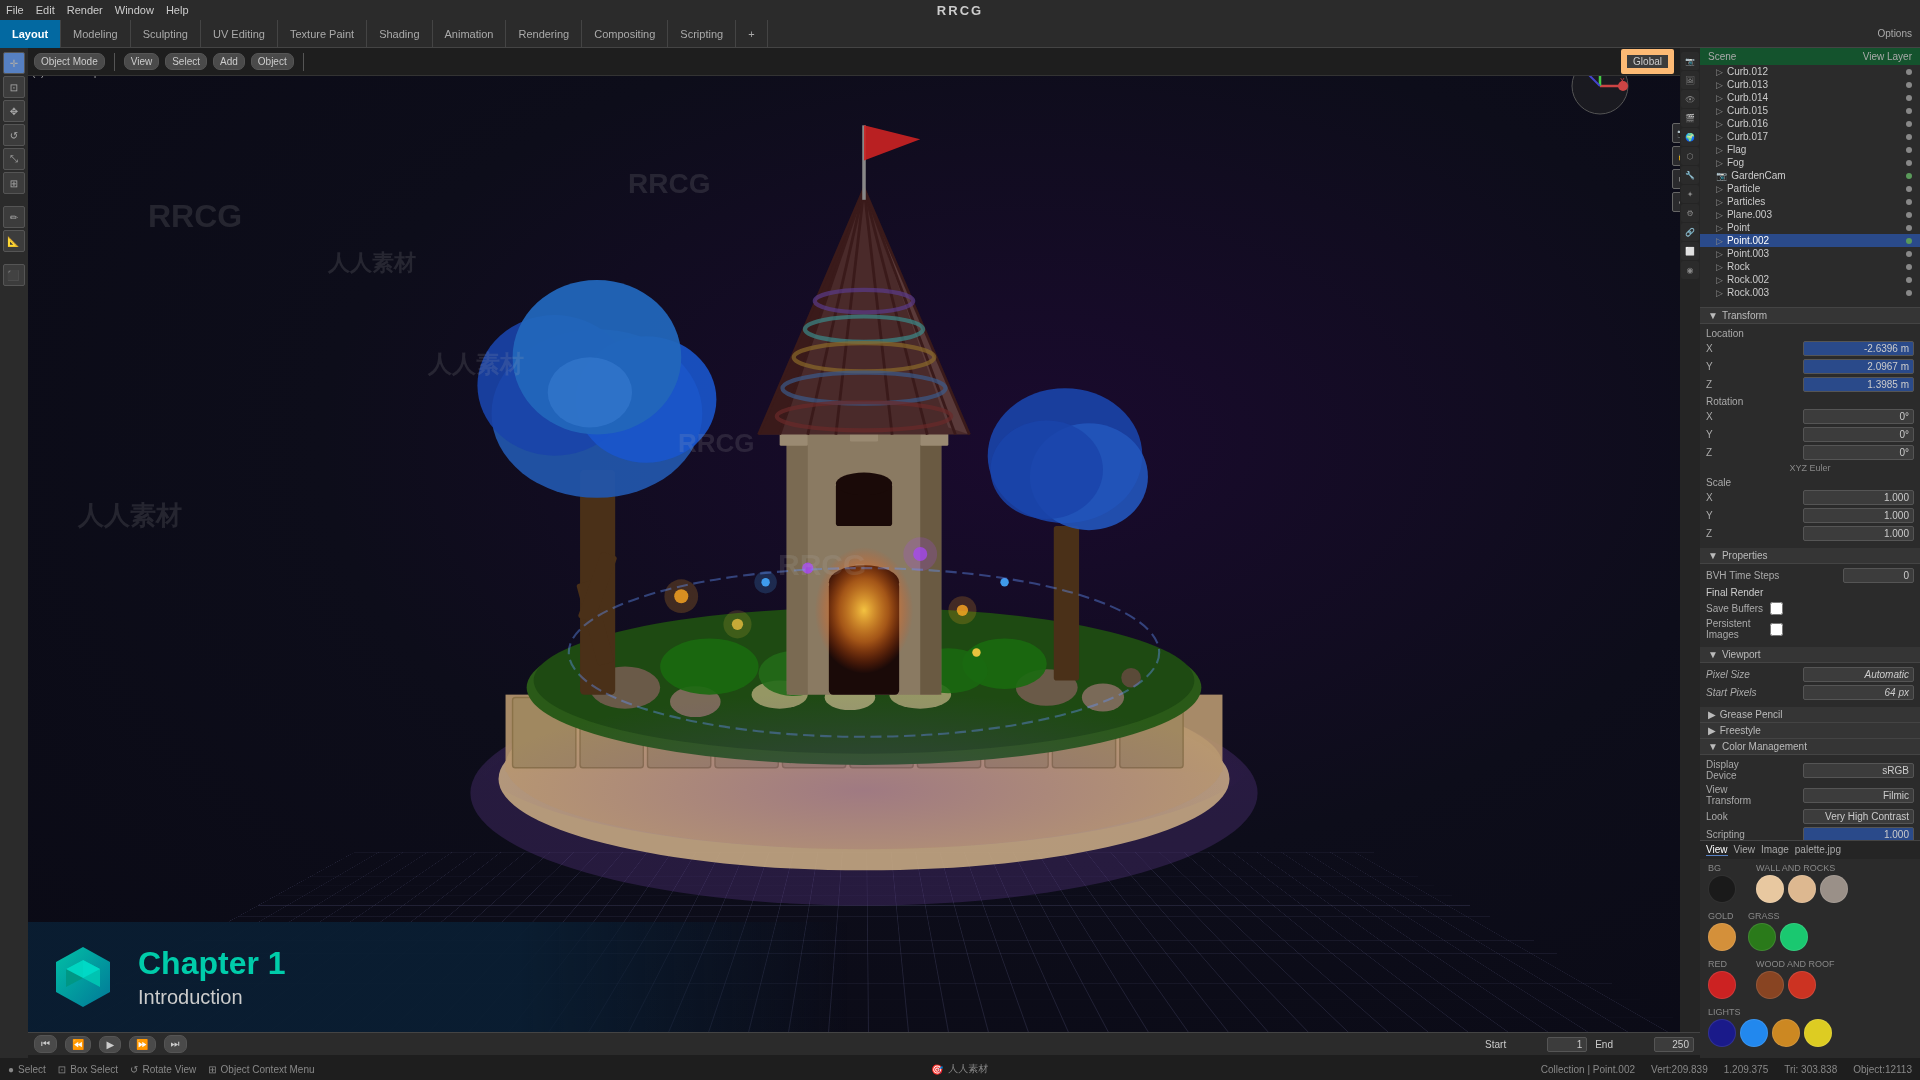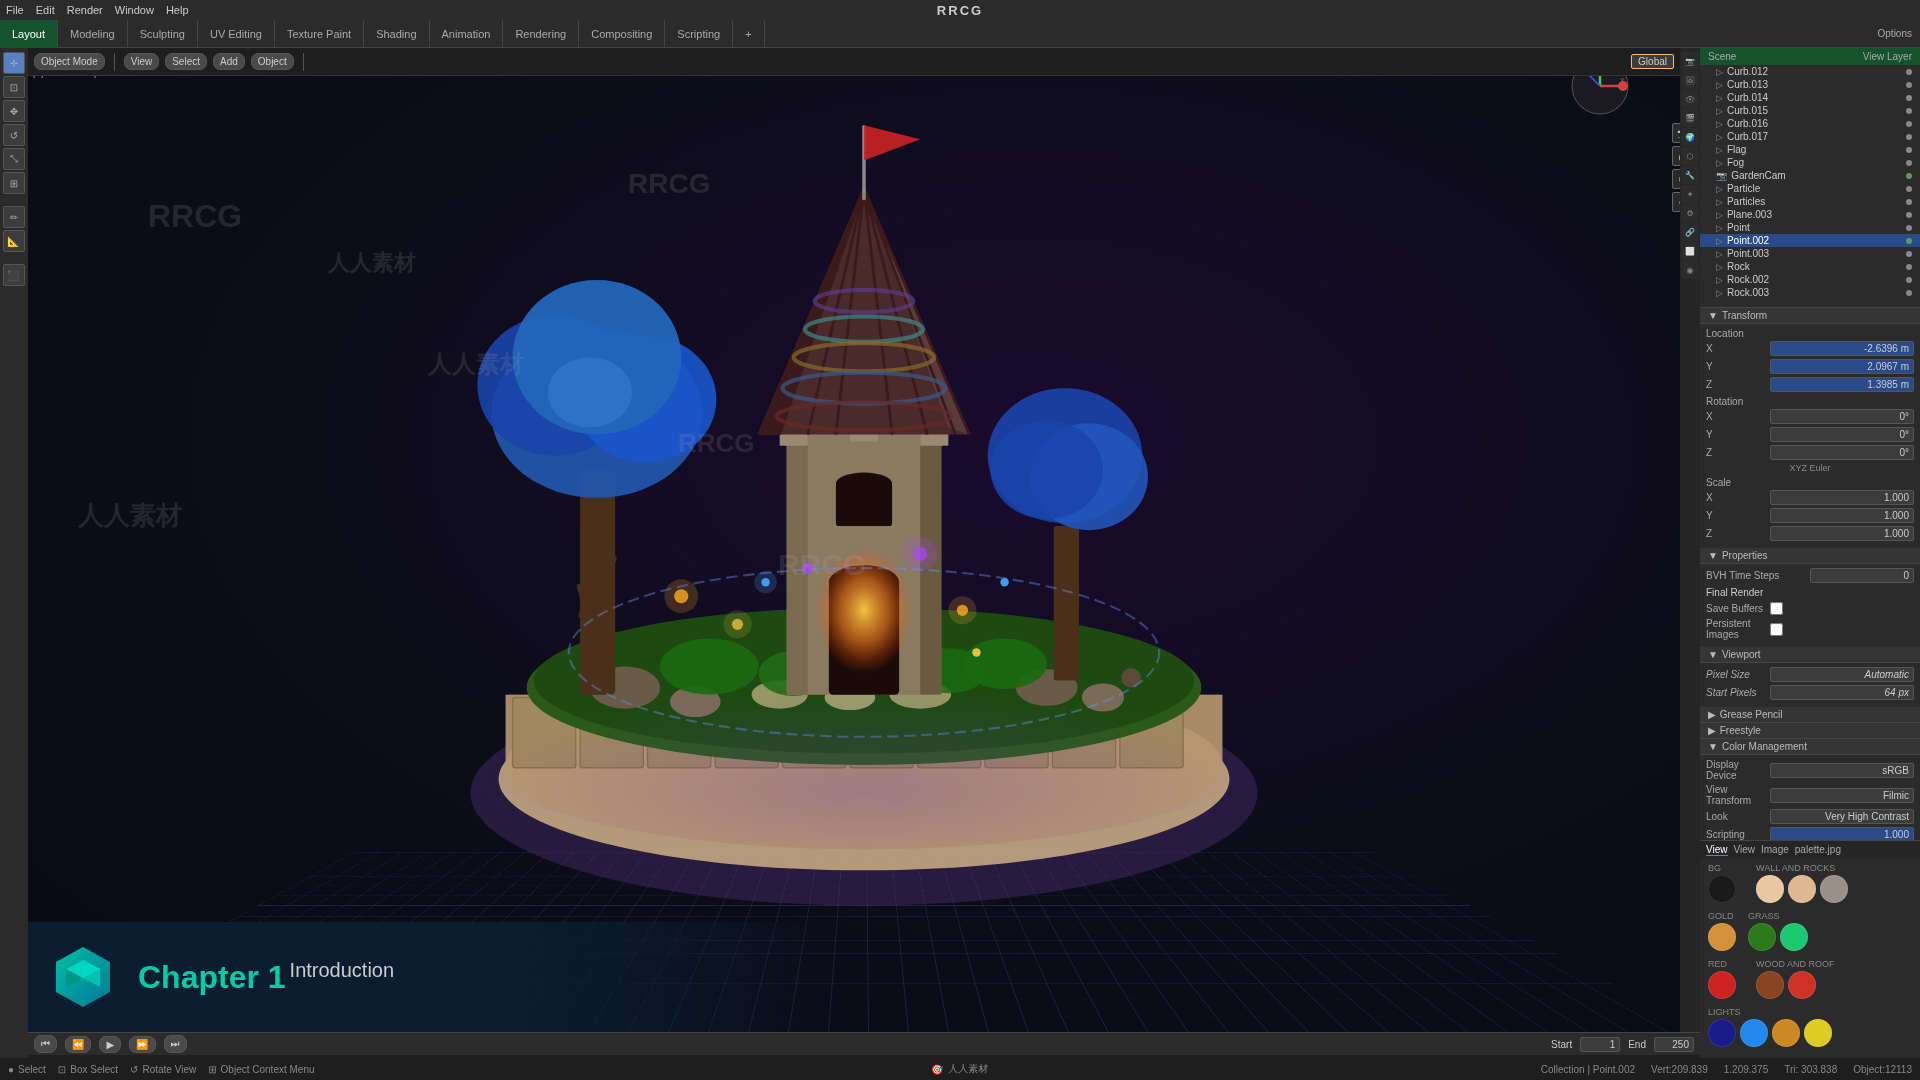--- a/index.html
+++ b/index.html
@@ -158,21 +158,21 @@
       width: 820px;
       height: 110px;
       background: linear-gradient(to right, rgba(10,30,50,0.95) 60%, transparent 100%);
       display: flex;
       align-items: center;
       padding: 0 20px;
       gap: 20px;
     }
     .chapter-text-block {
       display: flex;
-      flex-direction: row;
+      flex-direction: column;
       gap: 4px;
     }
     .chapter-title {
       font-size: 32px;
       font-weight: bold;
       color: #00ccaa;
     }
     .chapter-subtitle {
       font-size: 20px;
       color: #cccccc;
@@ -205,20 +205,21 @@
     }
     .prop-value {
       flex: 1;
       background: #3c3c3c;
       border: 1px solid #555;
       border-radius: 2px;
       padding: 1px 4px;
       font-size: 10px;
       color: #ccc;
       text-align: right;
+      margin-left: 33px;
     }
     .prop-value.blue {
       background: #2a4a8a;
     }
 
     
     .outliner {
       position: absolute;
       top: 48px;
       right: 0;
@@ -429,22 +430,23 @@
       padding: 0 12px;
       height: 28px;
       display: flex;
       align-items: center;
       font-size: 11px;
       color: #aaa;
       cursor: pointer;
       border-right: 1px solid #444;
     }
     .header-tab.active {
-      background: #14532d;
+      background: #0369a1;
       color: white;
+      font-weight: bold;
     }
 
     
     .right-panel::-webkit-scrollbar,
     .outliner::-webkit-scrollbar,
     .properties-panel::-webkit-scrollbar {
       width: 8px;
     }
     .right-panel::-webkit-scrollbar-track,
     .outliner::-webkit-scrollbar-track,
@@ -497,21 +499,21 @@
 
 <div style="position:absolute;top:48px;left:28px;right:240px;height:28px;background:#1e1e1e;display:flex;align-items:center;padding:0 6px;gap:6px;z-index:50;border-bottom:1px solid #333;">
   <div class="toolbar-btn">Object Mode</div>
   <div class="toolbar-separator"></div>
   <div class="toolbar-btn">View</div>
   <div class="toolbar-btn">Select</div>
   <div class="toolbar-btn">Add</div>
   <div class="toolbar-btn">Object</div>
   <div class="toolbar-separator"></div>
   <div style="margin-left:auto;display:flex;gap:4px;align-items:center;">
-    <span style="background:#3c3c3c;border:1px solid #fdba74;padding:1px 6px;border-radius:2px;font-size:10px;color:#ccc;">Global</span>
+    <span style="background:#3c3c3c;border:6px solid #fdba74;padding:1px 6px;border-radius:2px;font-size:10px;color:#ccc;">Global</span>
   </div>
 </div>
 
 <div class="left-toolbar">
   <div class="left-tool-btn active">✛</div>
   <div class="left-tool-btn">⊡</div>
   <div class="left-tool-btn">✥</div>
   <div class="left-tool-btn">↺</div>
   <div class="left-tool-btn">⤡</div>
   <div class="left-tool-btn">⊞</div>

